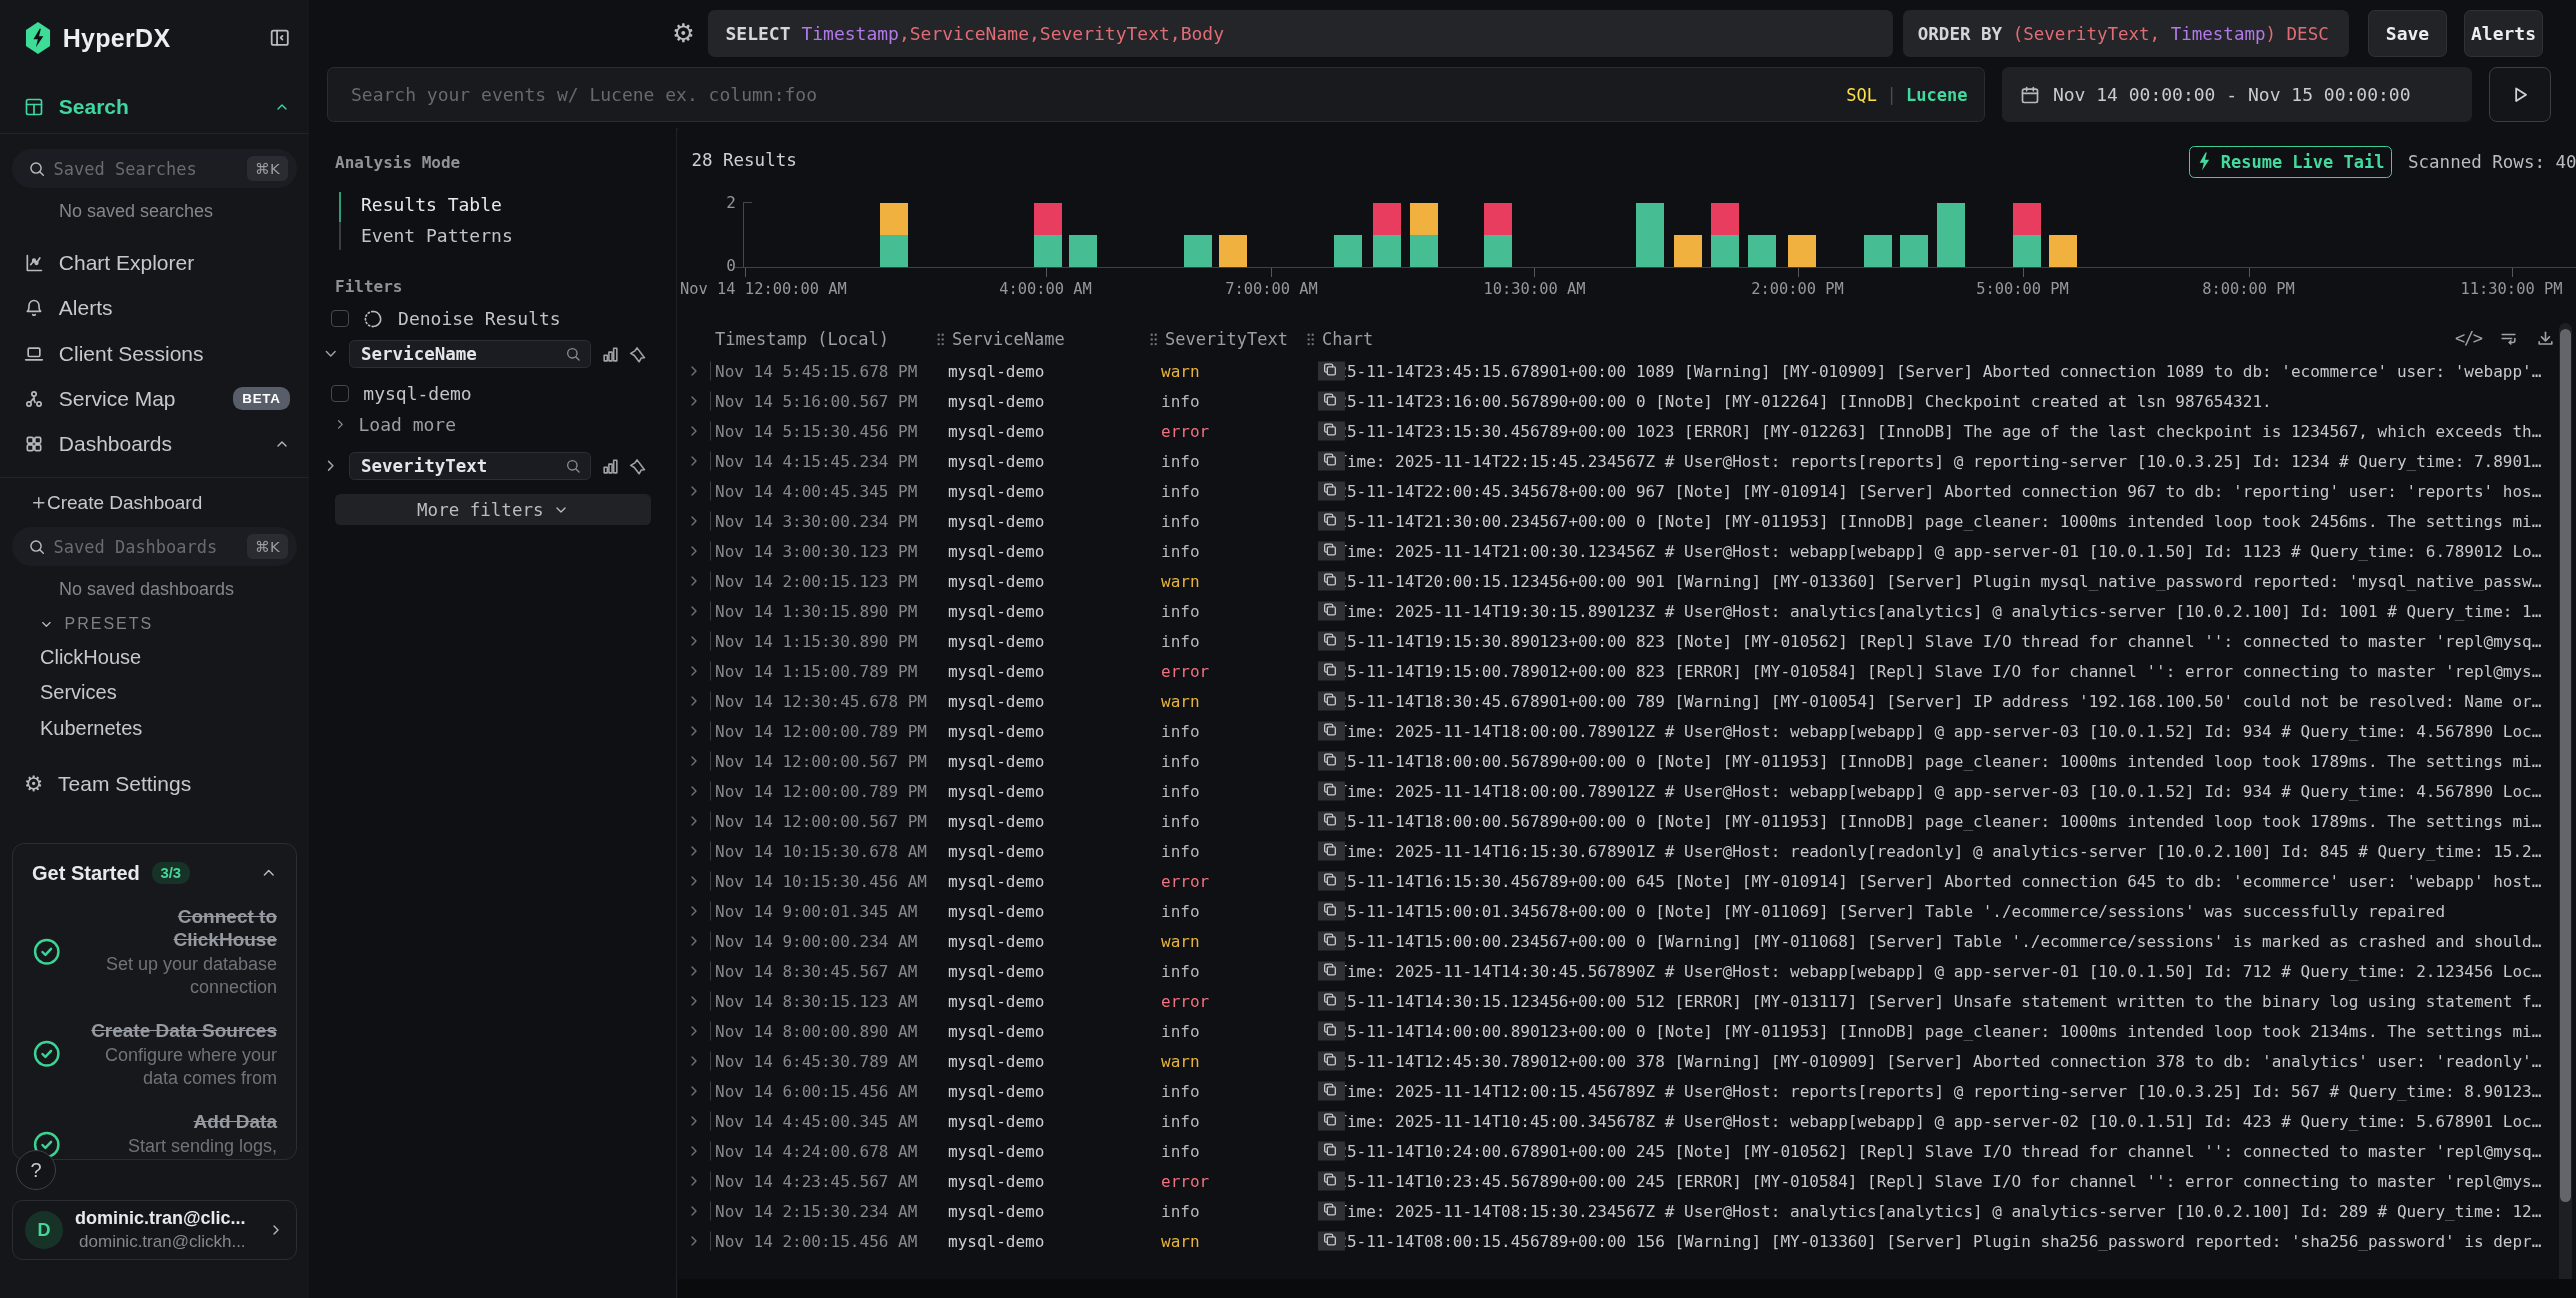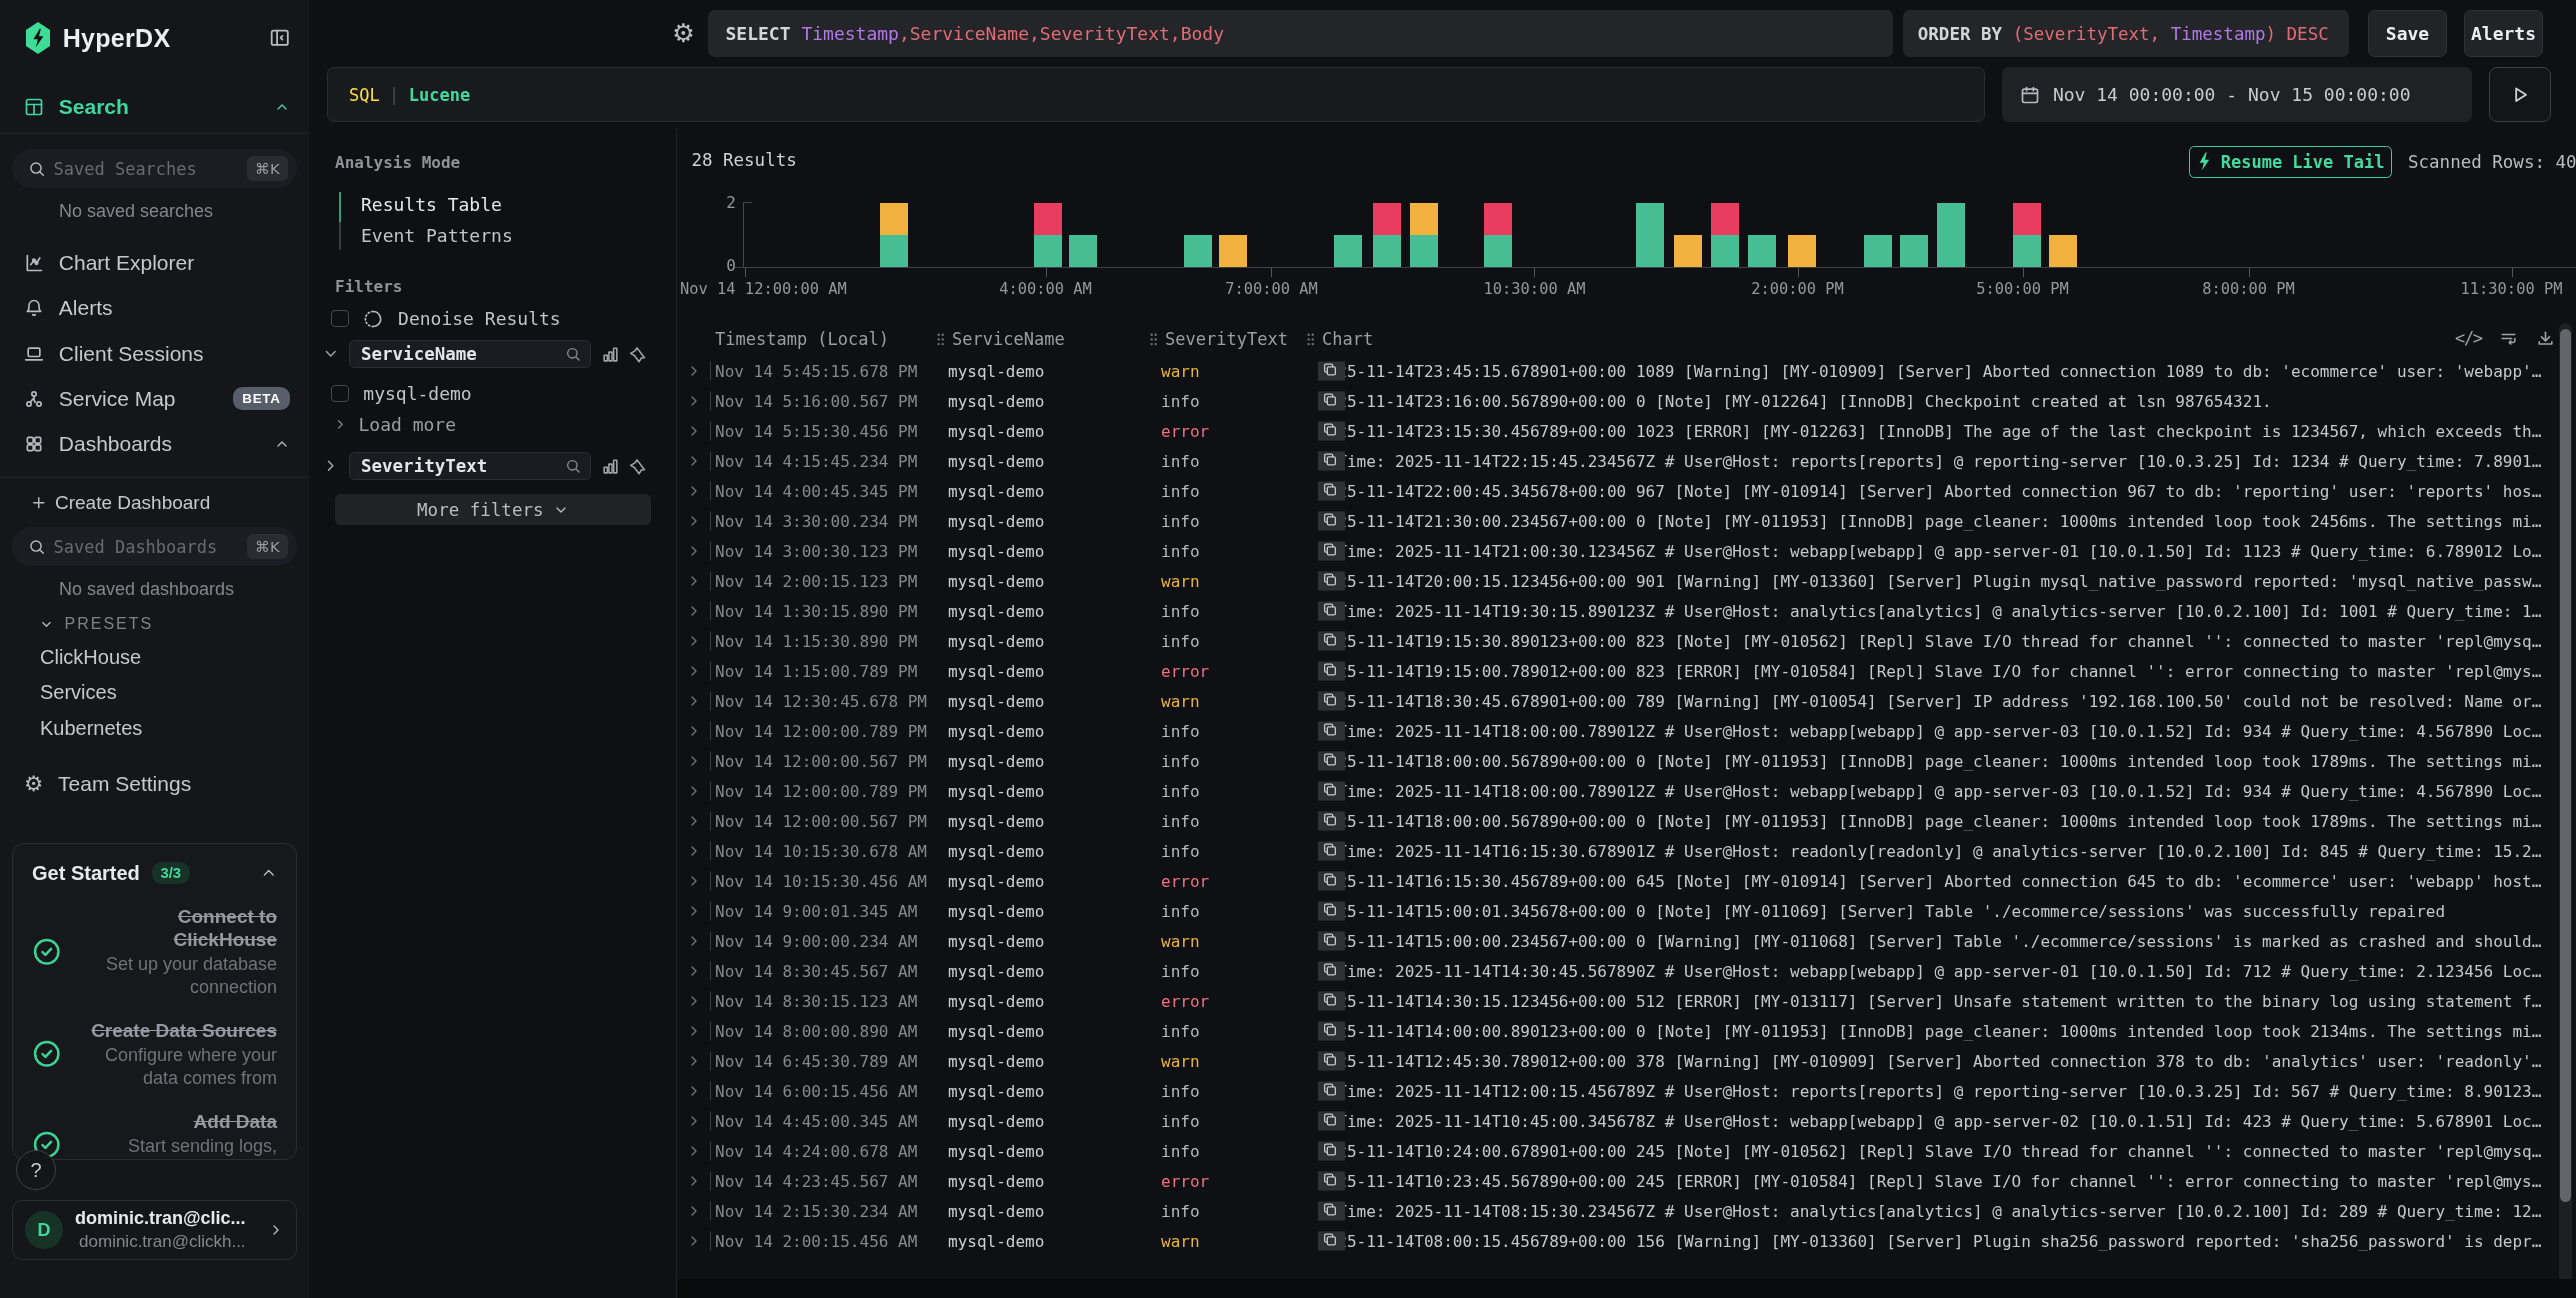--- a/index.html
+++ b/index.html
@@ -193,21 +193,21 @@
           <rect x="4" y="13" width="7" height="7" rx="1.5"></rect>
           <rect x="13" y="13" width="7" height="7" rx="1.5"></rect>
         </svg>
       <span class="lbl">Dashboards</span>
       <svg class="icon" style="margin-left:auto" width="16" height="16" viewBox="0 0 24 24">
           <path d="M6 15l6-6 6 6"></path>
         </svg>
     </div>
     <div class="sb-divider" style="top:477px;"></div>
 
-    <div class="nav-item sans" style="top:485px;left:29.5px;font-size:19px;gap:8px;">
+    <div class="nav-item sans" style="top:485px;left:29.5px;font-size:19px;gap:0;">
       <svg class="icon" width="17.5" height="17.5" viewBox="0 0 24 24">
           <line x1="12" y1="5" x2="12" y2="19"></line>
           <line x1="5" y1="12" x2="19" y2="12"></line>
         </svg>
       <span class="lbl">Create Dashboard</span>
     </div>
 
     <div class="sb-input" style="top:527px;">
       <svg class="icon" width="17.5" height="17.5" viewBox="0 0 24 24">
           <circle cx="11" cy="11" r="7"></circle>
@@ -302,20 +302,21 @@
       <span style="white-space:pre"> </span>
       <span class="tok-red">(SeverityText,</span>
       <span class="tok-purple" style="white-space:pre"> Timestamp</span>
       <span class="tok-red">) DESC</span>
     </div>
 
     <div class="btn-dark" id="save-btn">Save</div>
     <div class="btn-dark" id="alerts-btn">Alerts</div>
 
     <div id="search-input-box">
+      <input placeholder="Search your events w/ Lucene ex. column:foo" style="">
       <span class="lang-sql">SQL</span>
       <span class="lang-sep">|</span>
       <span class="lang-lucene">Lucene</span>
     </div>
 
     <div id="date-box">
       <svg class="icon" width="20" height="20" viewBox="0 0 24 24">
           <rect x="3" y="5" width="18" height="16" rx="2"></rect>
           <line x1="3" y1="10" x2="21" y2="10"></line>
           <line x1="8" y1="3" x2="8" y2="7"></line>

